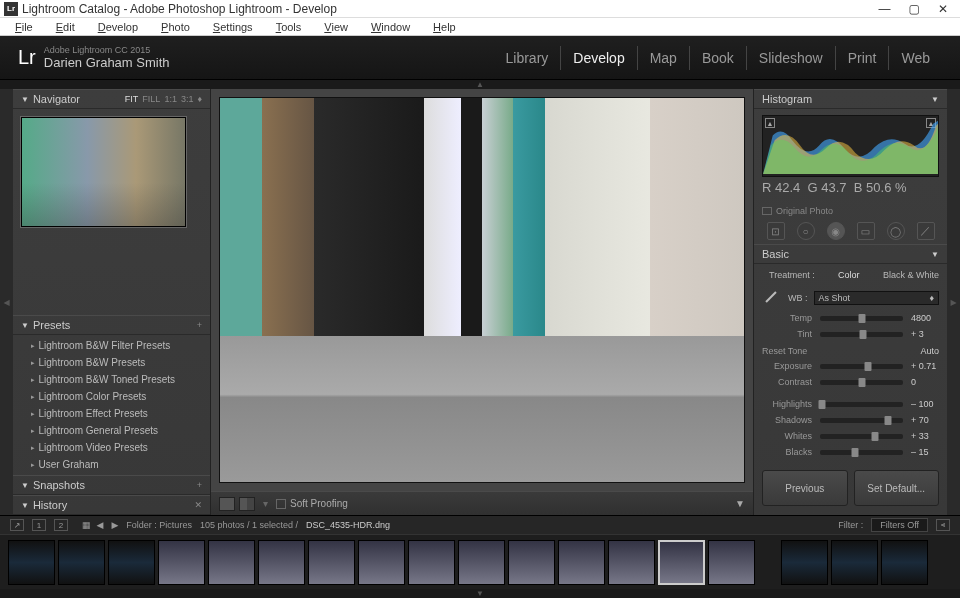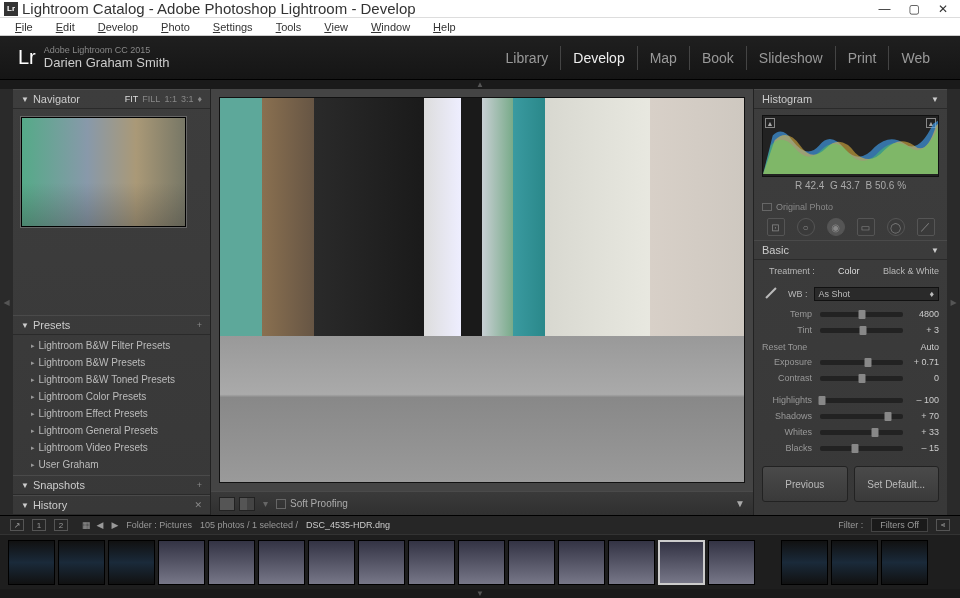--- a/index.html
+++ b/index.html
@@ -1,19 +1,19 @@
 <!DOCTYPE html>
 <html><head>
 <meta charset="utf-8">
 <style>
 * { margin:0; padding:0; box-sizing:border-box; font-family: "Segoe UI", Arial, sans-serif; }
 body { width:960px; height:598px; background:#f0f0f0; overflow:hidden; font-size:11px; color:#b8b8b8; }
 .titlebar { height:18px; background:#fff; display:flex; align-items:center; padding:0 4px; border-bottom:1px solid #ddd; }
 .titlebar .lr { width:14px; height:14px; background:#333; color:#fff; font-size:8px; display:flex; align-items:center; justify-content:center; margin-right:4px; font-weight:bold; }
-.titlebar .title { font-size:15px; color:#333; }
+.titlebar .title { font-size:12px; color:#333; }
 .titlebar .winctl { margin-left:auto; display:flex; gap:18px; padding-right:8px; }
 .titlebar .winctl span { font-size:12px; color:#333; cursor:pointer; }
 .menubar { height:18px; background:#fff; display:flex; align-items:center; padding:0 4px; gap:12px; font-size:11px; color:#333; border-bottom:1px solid #ccc;}
 .menubar span { cursor:pointer;padding-left:11px; }
 .menubar span::first-letter { text-decoration:underline; }
 .app { background:#1a1a1a; height:562px; display:flex; flex-direction:column; }
 .topbar { height:44px; background:linear-gradient(#1f1f1f,#151515); display:flex; align-items:center; padding:0 18px; border-bottom:1px solid #000;}
 .logo { display:flex; flex-direction:column; gap:0; }
 .logo .lr2 { color:#fff; font-size:20px; font-weight:300; display:inline-block; margin-right:8px;}
 .logo-row{display:flex;align-items:center}
@@ -45,31 +45,31 @@
 .mainimg::before{content:"";position:absolute;inset:0;background:
  linear-gradient(90deg, #5da89a 0%, #5da89a 8%, #8a7050 8%, #654 18%,#2a2a2a 18%,#1a1a1a 39%,#ddd 39%,#eef 46%,#1a1a1a 46%,#1a1a1a 50%,#c8cfd4 50%,#7a8 56%,#3a9aa0 56%,#2a888a 62%,#d8d8d0 62%,#e8e8e0 82%,#d8d0c8 82%,#cec8c0 100%);}
 .mainimg::after{content:"";position:absolute;left:0;right:0;top:62%;height:38%;background:linear-gradient(#999 0%,#aaa 40%,#888 42%,#9a9a9a 100%);}
 .toolbar { height:24px; background:linear-gradient(#3a3a3a,#303030); display:flex; align-items:center; padding:0 8px; font-size:10px; color:#aaa; border-top:1px solid #4a4a4a;}
 .toolbar .sq{width:16px;height:14px;background:#555;border:1px solid #222;margin-right:4px;cursor:pointer}
 .toolbar .cb{width:10px;height:10px;border:1px solid #666;margin:0 4px 0 8px;cursor:pointer}
 .histo { padding:6px 8px; }
 .histo .chart { height:62px; background:#222; border:1px solid #111; position:relative; overflow:hidden;}
 .histo .chart svg{position:absolute;inset:0}
 .histo .clips{position:absolute;top:2px;width:10px;height:10px;border:1px solid #888;font-size:7px;color:#aaa;display:flex;align-items:center;justify-content:center}
-.histo .rgb { font-size:10px; color:#aaa; text-align:center; padding:3px 0;}
+.histo .rgb { font-size:13px; color:#aaa; text-align:left; padding:3px 0;}
 .origphoto{font-size:9px;padding:2px 8px;color:#888;display:flex;align-items:center;gap:4px}
 .toolrow{display:flex;gap:3px;padding:4px 8px;justify-content:space-around;align-items:center}
 .toolrow .t{width:18px;height:18px;border:1px solid #555;border-radius:2px;background:#3a3a3a;cursor:pointer;display:flex;align-items:center;justify-content:center;font-size:10px;color:#888}
 .toolrow .t.circ{border-radius:50%}
 .basic { padding:4px 8px; font-size:9px; }
 .basic .row { display:flex; align-items:center; height:16px; gap:4px; }
 .basic .lbl { width:50px; text-align:right; color:#999; }
 .basic .slider { flex:1; height:5px; background:#222; border-radius:2px; position:relative; margin:0 4px;}
 .basic .slider .knob { position:absolute; width:7px; height:9px; background:#888; top:-2px; border-radius:1px; transform:translateX(-50%);}
-.basic .val { width:28px; text-align:right; color:#ccc; font-size:9px;}
+.basic .val { width:28px; color:#ccc; font-size:9px;}
 .basic .treat { display:flex; justify-content:space-between; padding:2px 0 6px;margin-left:7px; }
 .basic .wbrow{display:flex;align-items:center;gap:6px;padding:2px 0}
 .basic .dropper{width:20px;height:20px;cursor:pointer;position:relative}
 .basic .dropper::before{content:"";position:absolute;width:2px;height:14px;background:#bbb;transform:rotate(45deg);left:8px;top:2px}
 .basic .wbsel{flex:1;background:#2a2a2a;border:1px solid #111;font-size:9px;padding:1px 4px;color:#bbb;cursor:pointer;display:flex;justify-content:space-between}
 .basic .sect{display:flex;justify-content:space-between;padding:4px 0 2px;color:#999}
 .basic .auto{color:#ccc;cursor:pointer}
 .filmstrip-area{background:#1a1a1a;border-top:1px solid #000}
 .fs-info{height:18px;display:flex;align-items:center;padding:0 10px;gap:8px;font-size:9px;color:#999;background:#262626}
 .fs-info .icn{width:14px;height:12px;border:1px solid #555;cursor:pointer;display:flex;align-items:center;justify-content:center;font-size:8px}

